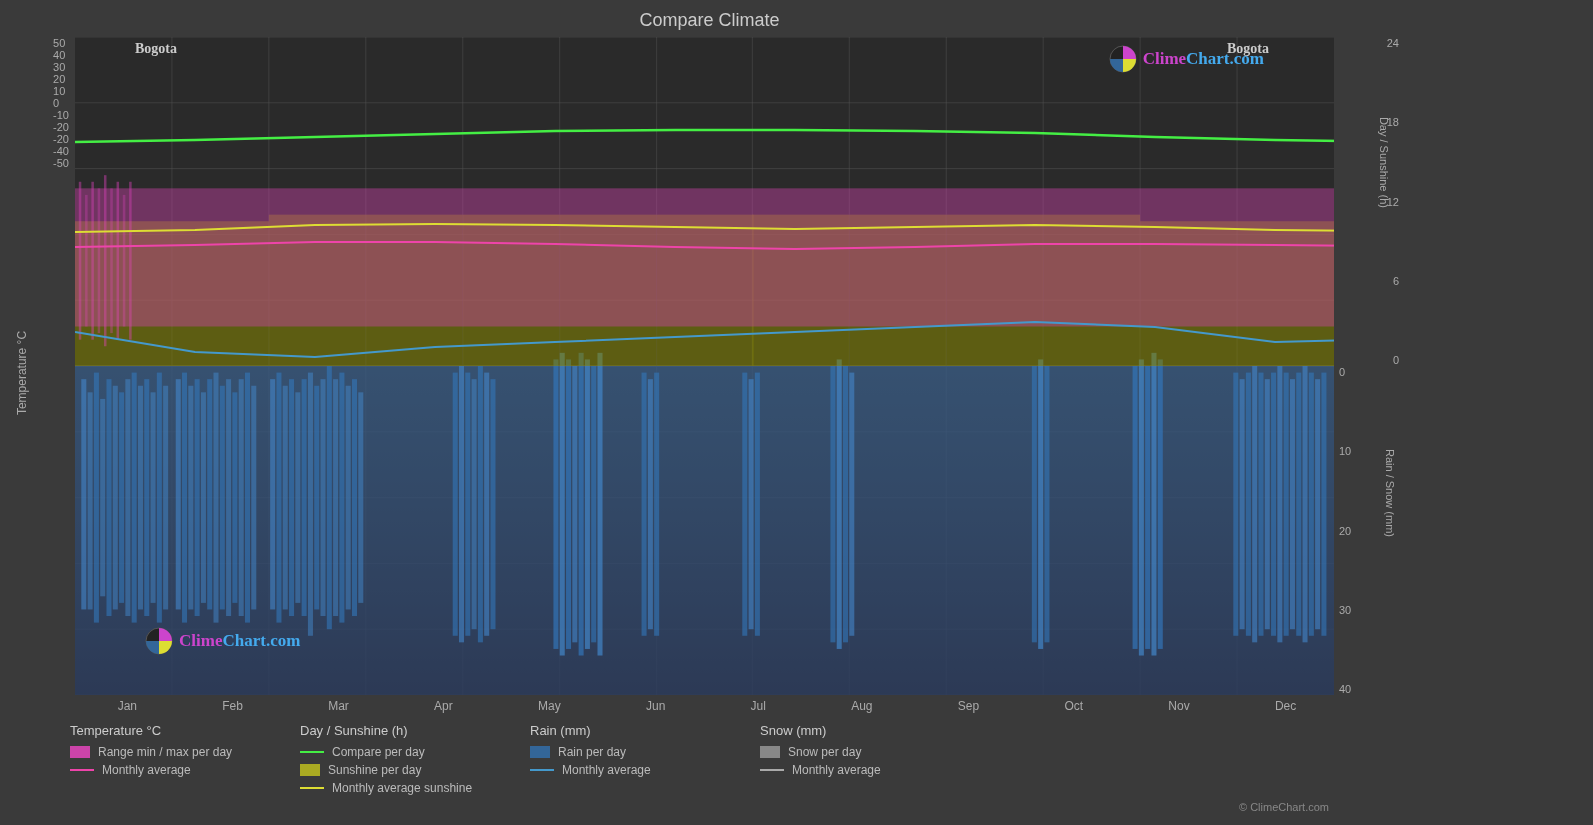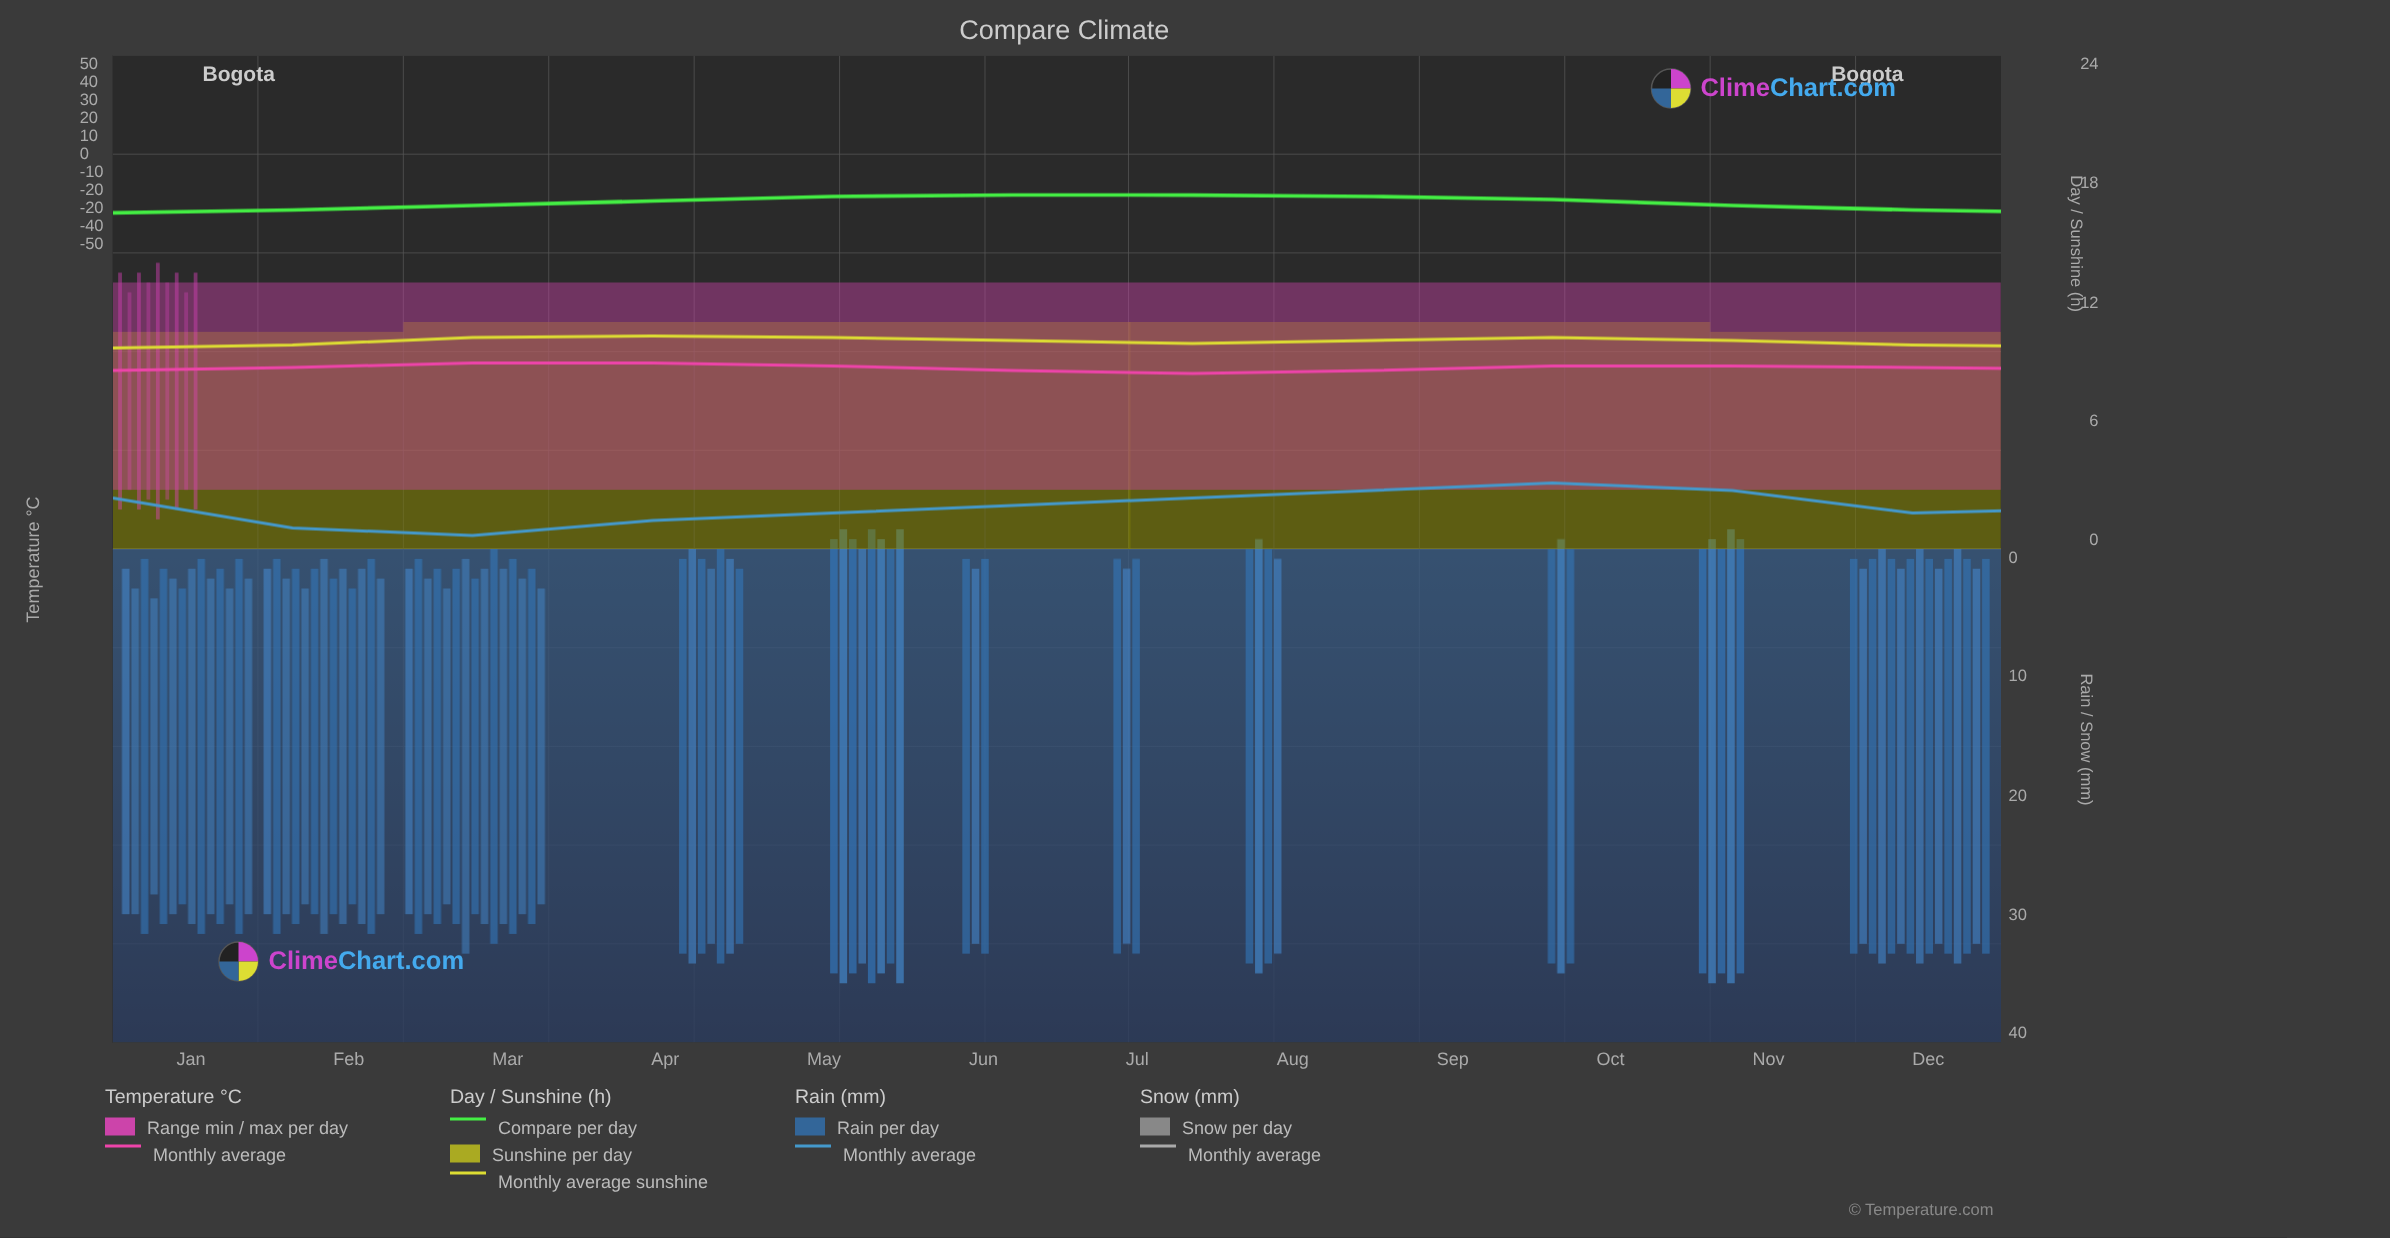--- a/index.html
+++ b/index.html
@@ -51,20 +51,21 @@
       height: 100%;
       font-size: 11px;
       color: #aaa;
     }
 
     .chart-main {
       flex: 1;
       position: relative;
       background: #2a2a2a;
       overflow: hidden;
+      font-family: Liberation Serif, serif;
     }
 
     .chart-svg {
       width: 100%;
       height: 100%;
     }
 
     .x-axis-row {
       display: flex;
       margin-left: 55px;
@@ -97,20 +98,21 @@
     }
 
     .legend-group-title {
       font-size: 13px;
       color: #ccc;
       margin-bottom: 3px;
     }
 
     .legend-item {
       display: flex;
+      align-items: center;
       gap: 8px;
       font-size: 12px;
       color: #bbb;
     }
 
     .legend-swatch {
       width: 20px;
       height: 12px;
       display: inline-block;
       flex-shrink: 0;
@@ -513,15 +515,15 @@
           <span class="legend-swatch" style="background:#888888;"></span>
           <span>Snow per day</span>
         </div>
         <div class="legend-item">
           <span class="legend-line" style="background:#aaaaaa;"></span>
           <span>Monthly average</span>
         </div>
       </div>
     </div>
 
-    <div class="copyright">© Temperature.com</div>
+    <div class="copyright">© ClimeChart.com</div>
   </div>
 </div>
 
 </body></html>

